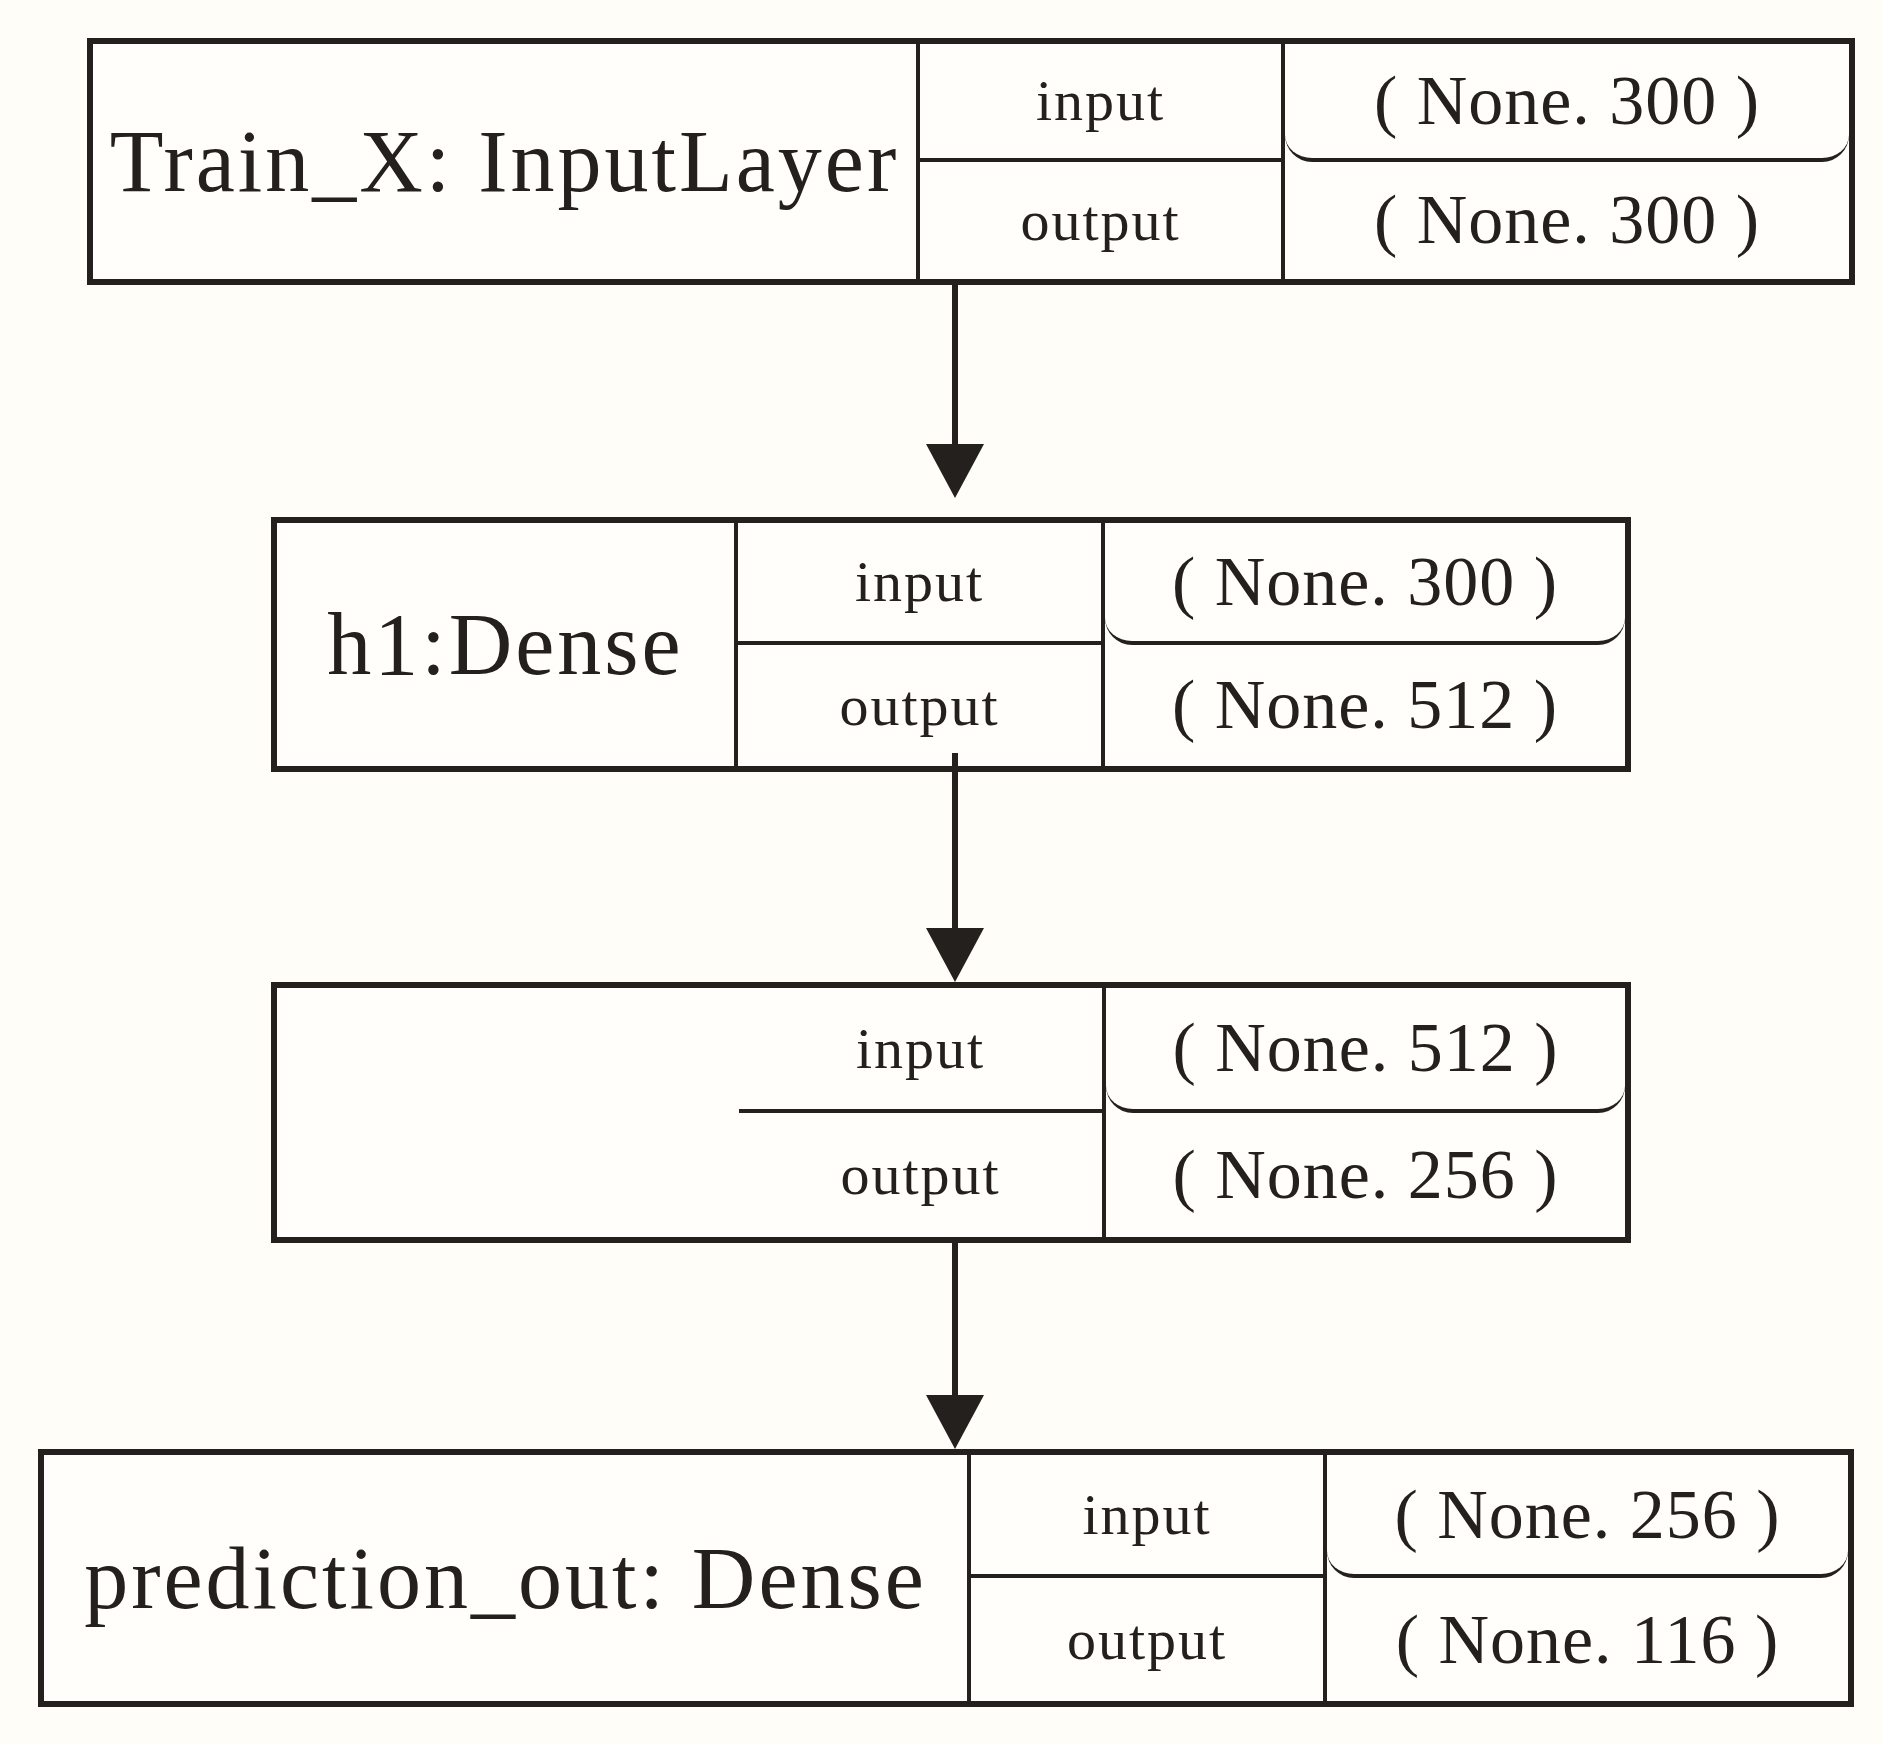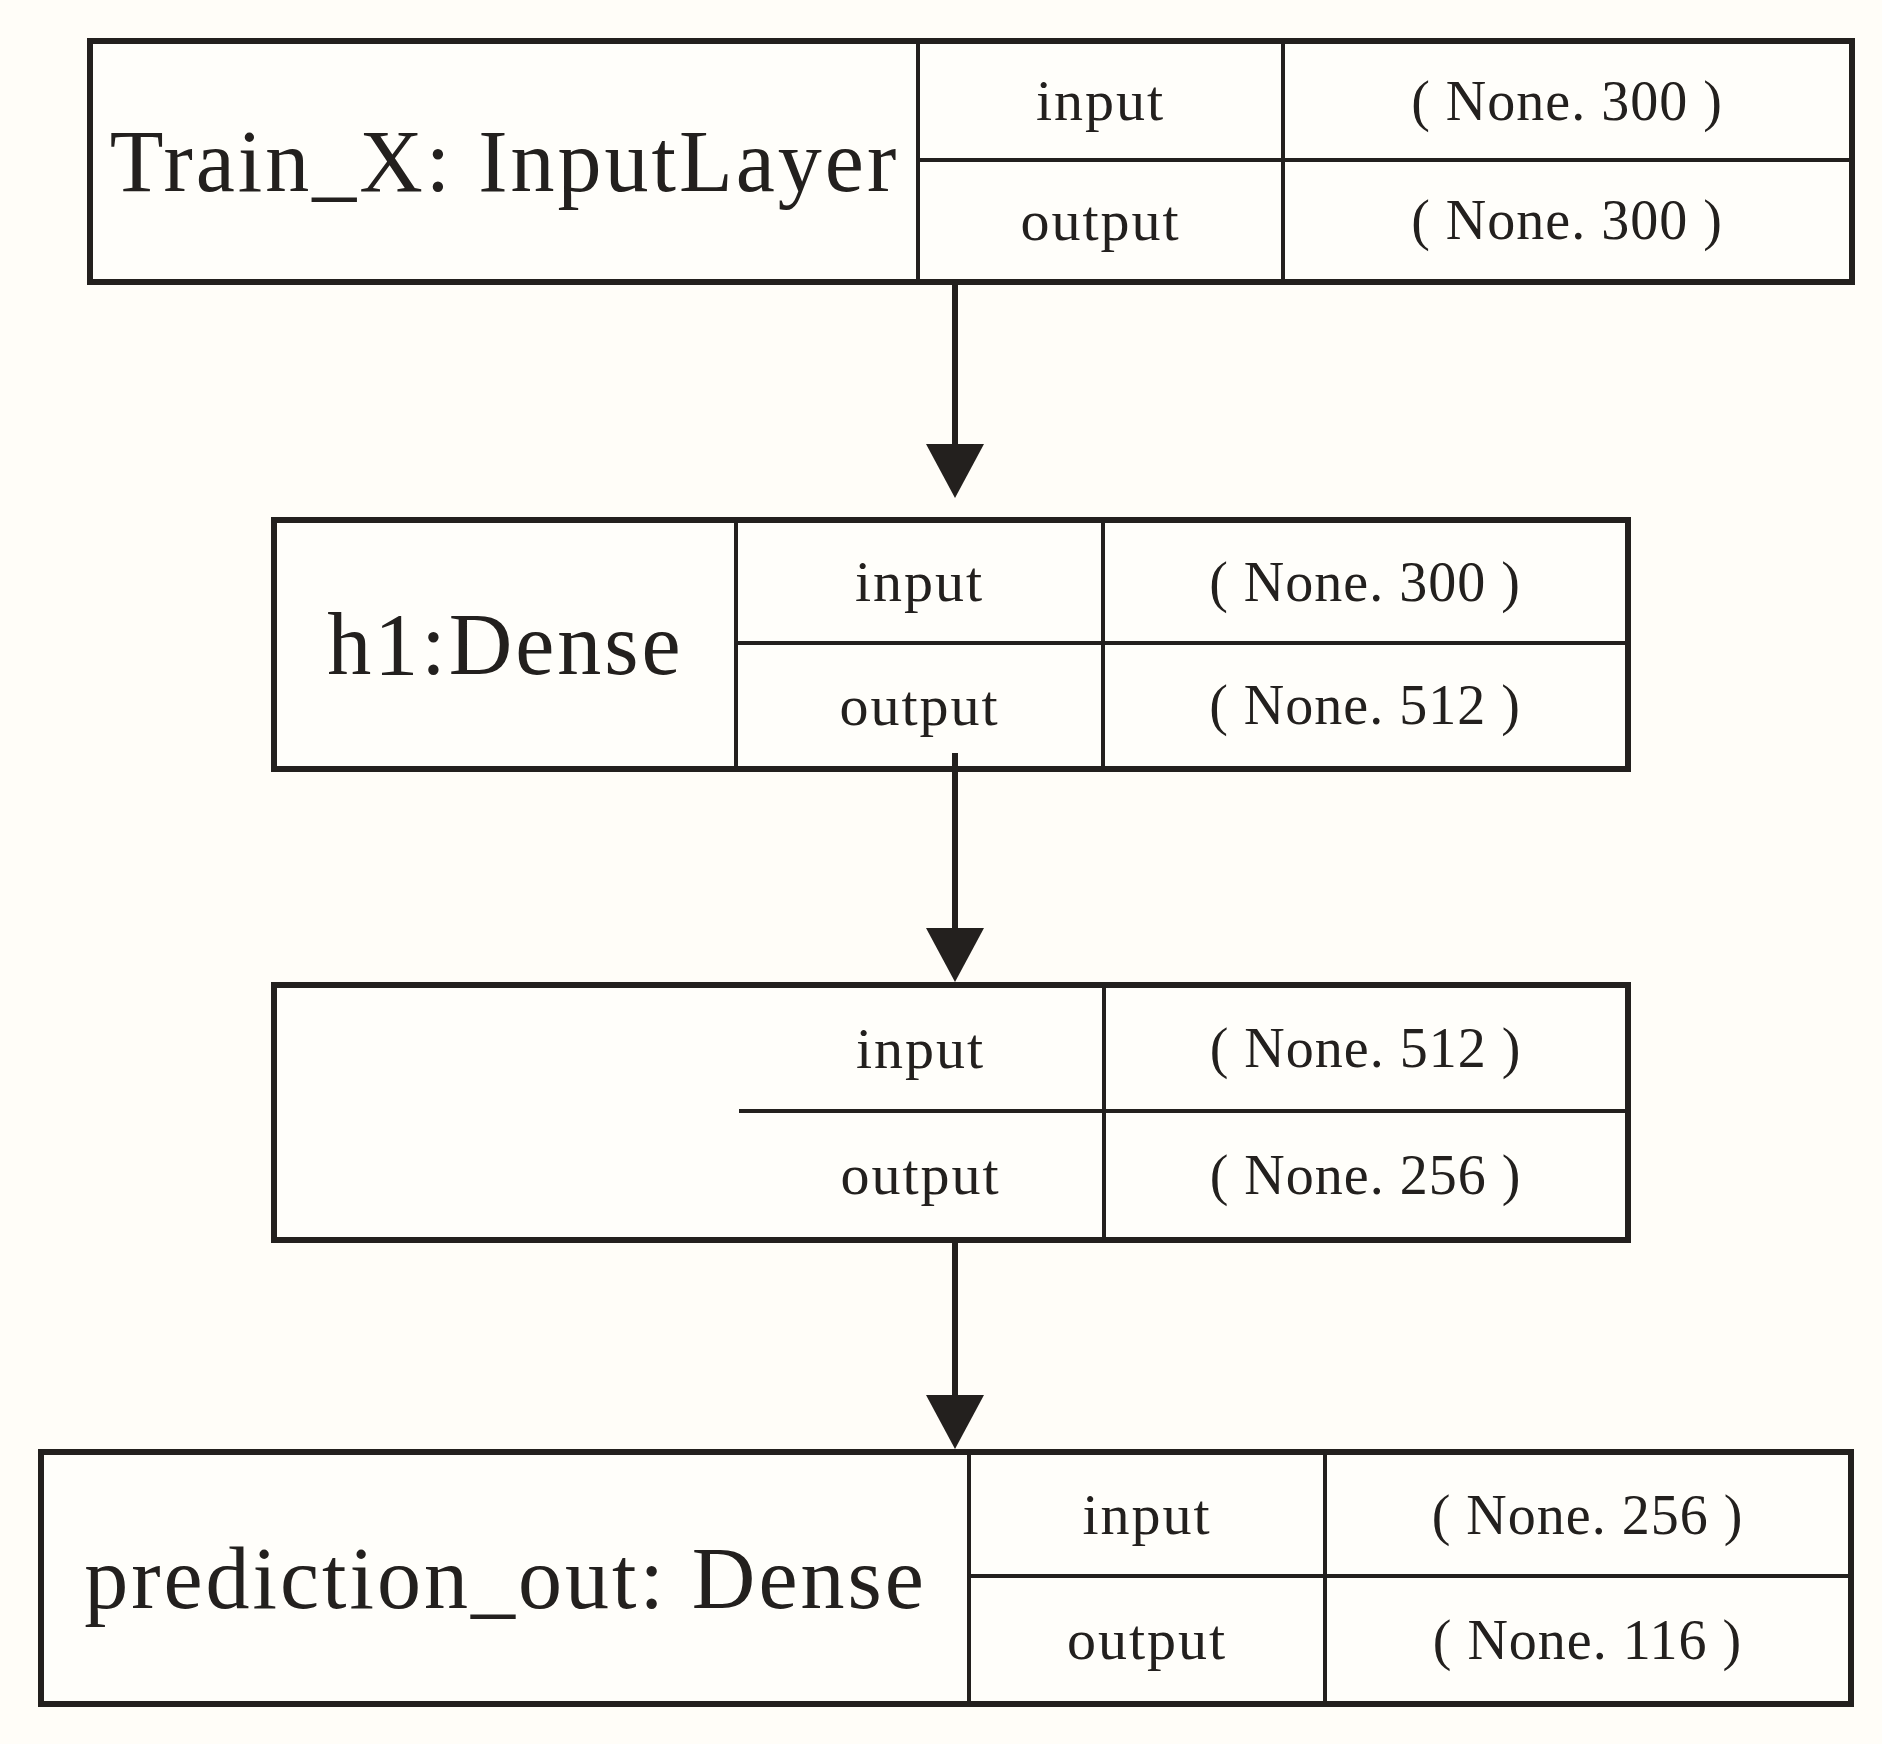--- a/index.html
+++ b/index.html
@@ -37,24 +37,25 @@
   }
   .io-label{
     display:flex;align-items:center;justify-content:center;
     border-right:4px solid var(--line);
     font-size:58px;
     letter-spacing:2px;
     grid-column:2;
   }
   .io-value{
     display:flex;align-items:center;justify-content:center;
-    font-size:56px;
+    font-size:70px;
     letter-spacing:1px;
     white-space:nowrap;
     grid-column:3;
+    border-radius:27px;
   }
   .row-top{grid-row:1;border-bottom:4px solid var(--line);}
   .row-bottom{grid-row:2;}
 
   
   .node-1{left:87px; top:38px;  width:1768px;height:247px;grid-template-columns:827px 365px 1fr;}
   .node-2{left:271px;top:498px; width:1360px;height:255px;grid-template-columns:461px 367px 1fr;margin-top:19px;}
   .node-3{left:271px;top:982px; width:1360px;height:261px;grid-template-columns:462px 367px 1fr;}
   .node-4{left:38px; top:1449px;width:1816px;height:258px;grid-template-columns:927px 356px 1fr;}
 

